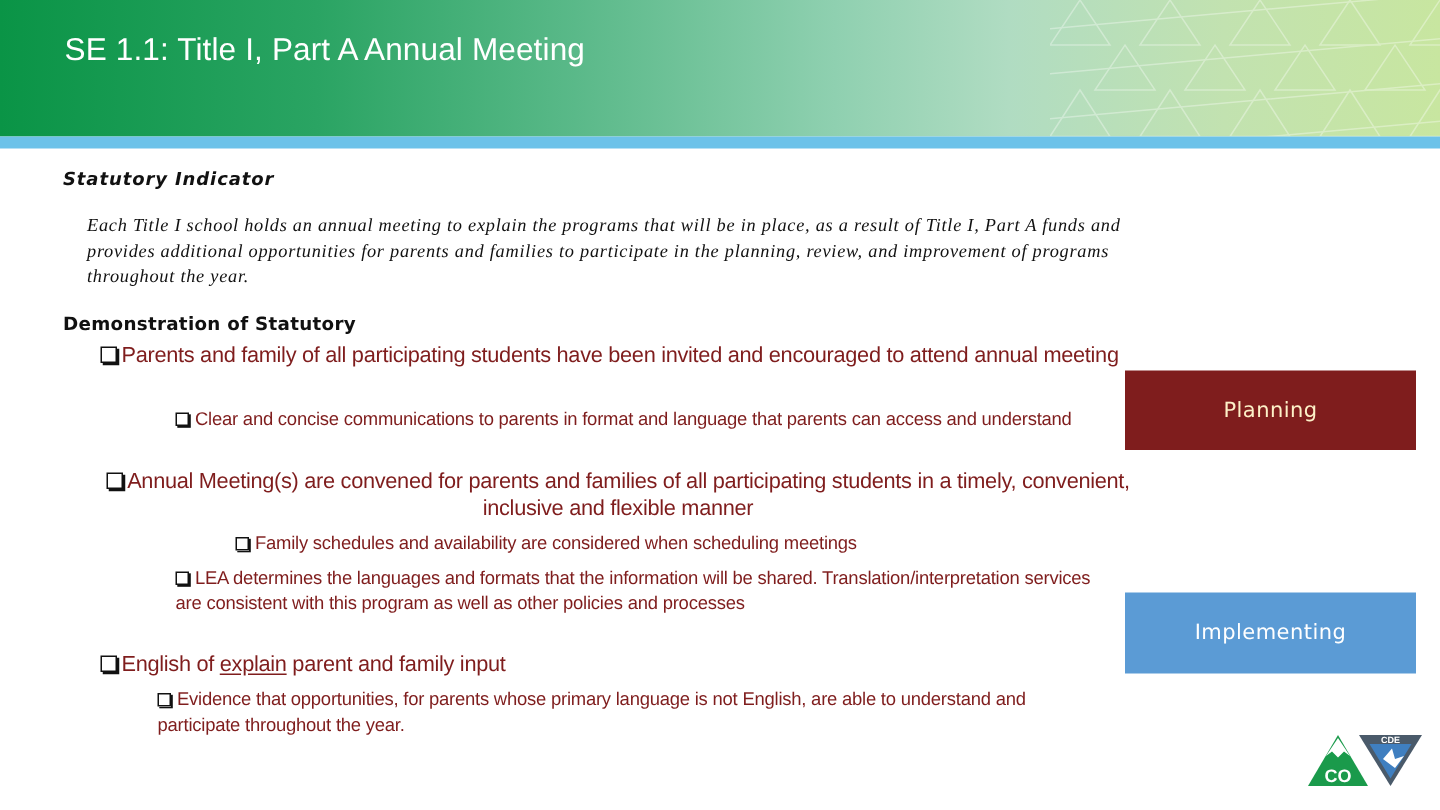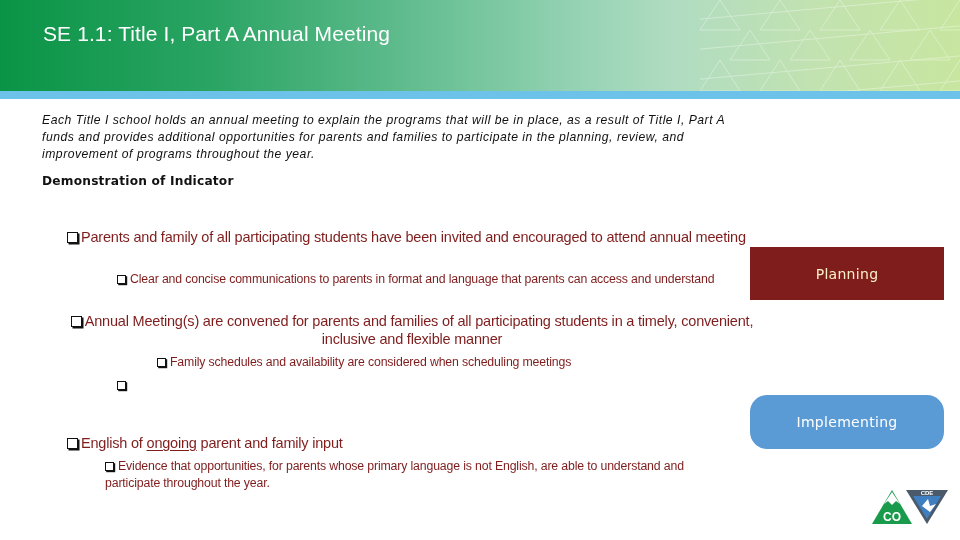--- a/index.html
+++ b/index.html
@@ -14,84 +14,85 @@
   }
   .header .pattern { position: absolute; left: 700px; top: 0; width: 260px; height: 91px; opacity: 0.35; }
   .header-title {
     position: absolute; left: 43px; top: 22px; font-size: 21px; color: #ffffff;
     font-family: "Liberation Sans", sans-serif; letter-spacing: 0.1px;
   }
   .blue-strip { position: absolute; left: 0; top: 91px; width: 960px; height: 8px; background: #6cc2e9; }
 
   .content { position: absolute; left: 42px; top: 112px; width: 700px; }
   .stat-heading { font-family: "DejaVu Sans", sans-serif; font-style: italic; font-weight: bold; font-size: 12px; margin: 0 0 11px 0; letter-spacing: 0.6px; }
-  .stat-body { font-family: Liberation Sans, sans-serif; font-style: italic; font-size: 12.2px; line-height: 17px; margin: 0; letter-spacing: 0.5px; width: 700px; }
+  .stat-body { font-family: Liberation Serif, serif; font-style: italic; font-size: 12.2px; line-height: 17px; margin: 16px; letter-spacing: 0.5px; width: 700px; }
   .demo-heading { font-family: "DejaVu Sans", sans-serif; font-weight: bold; font-size: 12.2px; margin-top: 11px; letter-spacing: 0.2px; }
 
   .item { position: absolute; font-family: "Liberation Sans Narrow", "Liberation Sans", sans-serif; color: #7f1d1d; }
   .lvl1 { font-size: 14.5px; line-height: 18px; letter-spacing: -0.2px; }
   .lvl2 { font-size: 12.3px; line-height: 17px; letter-spacing: -0.15px; }
   .box {
     display: inline-block; width: 11px; height: 11px; border: 1.4px solid #111; box-sizing: border-box;
     margin-right: 3px; vertical-align: -1px; box-shadow: 1.5px 1.5px 0 #111;
   }
   .lvl2 .box { width: 9px; height: 9px; border-width: 1.2px; box-shadow: 1.2px 1.2px 0 #111; margin-right: 4px; }
   u { text-underline-offset: 2px; }
 
   .phase-box {
     position: absolute; left: 750px; width: 194px; display: flex; align-items: center; justify-content: center;
     font-family: "DejaVu Sans", sans-serif; font-size: 14px; letter-spacing: 0.3px;
   }
   .planning { top: 247px; height: 53px; background: #7f1d1d; color: #fdf1c8; }
-  .implementing { top: 395px; height: 54px; background: #5b9bd5; color: #ffffff; border-radius: 17px; }
+  .implementing { top: 395px; height: 54px; background: #5b9bd5; color: #ffffff; }
 
   .logo { position: absolute; left: 870px; top: 484px; width: 80px; height: 42px; }
 </style>
 </head>
 <body>
 
 <div class="header">
   <svg class="pattern" viewBox="0 0 260 91" preserveAspectRatio="none">
     <g fill="none" stroke="#ffffff" stroke-width="1">
       <path d="M0 30 L20 0 L40 30 Z M30 60 L50 30 L70 60 Z M60 30 L80 0 L100 30 Z M90 60 L110 30 L130 60 Z M120 30 L140 0 L160 30 Z M150 60 L170 30 L190 60 Z M180 30 L200 0 L220 30 Z M210 60 L230 30 L250 60 Z M240 30 L260 0 L280 30 Z"></path>
       <path d="M0 91 L20 60 L40 91 Z M60 91 L80 60 L100 91 Z M120 91 L140 60 L160 91 Z M180 91 L200 60 L220 91 Z M240 91 L260 60 L280 91 Z"></path>
       <path d="M-10 20 L270 -5 M-10 50 L270 25 M-10 80 L270 55 M-10 105 L270 80"></path>
     </g>
   </svg>
   <div class="header-title">SE 1.1: Title I, Part A Annual Meeting</div>
 </div>
 <div class="blue-strip"></div>
 
 <div class="content">
+  <div class="stat-heading">Statutory Indicator</div>
   <p class="stat-body">Each Title I school holds an annual meeting to explain the programs that will be in place, as a result of Title I, Part A funds and provides additional opportunities for parents and families to participate in the planning, review, and improvement of programs throughout the year.</p>
-  <div class="demo-heading">Demonstration of Indicator</div>
+  <div class="demo-heading">Demonstration of Statutory</div>
 </div>
 
 <div class="item lvl1" style="left:67px; top:228px; width:680px;">
   <span class="box"></span><span>Parents and family of all participating students have been invited and encouraged to attend annual meeting</span>
 </div>
 
 <div class="item lvl2" style="left:117px; top:271px; width:620px;">
   <span class="box"></span><span>Clear and concise communications to parents in format and language that parents can access and understand</span>
 </div>
 
 <div class="item lvl1" style="left:67px; top:312px; width:690px;text-align:center;">
   <span class="box"></span><span>Annual Meeting(s) are convened for parents and families of all participating students in a timely, convenient, inclusive and flexible manner</span>
 </div>
 
 <div class="item lvl2" style="left:117px; top:354px; width:620px;padding-left:40px;">
   <span class="box"></span><span>Family schedules and availability are considered when scheduling meetings</span>
 </div>
 
 <div class="item lvl2" style="left:117px; top:377px; width:620px;">
-  <span class="box"></span>
+  <span class="box"></span><span>LEA determines the languages and formats that the information will be shared. Translation/interpretation services are consistent with this program as well as other policies and processes</span>
 </div>
 
 <div class="item lvl1" style="left:67px; top:434px; width:680px;">
-  <span class="box"></span><span>English of </span><u>ongoing</u><span> parent and family input</span>
+  <span class="box"></span><span>English of </span><u>explain</u><span> parent and family input</span>
 </div>
 
 <div class="item lvl2" style="left:105px; top:458px; width:620px;">
   <span class="box"></span><span>Evidence that opportunities, for parents whose primary language is not English, are able to understand and participate throughout the year.</span>
 </div>
 
 <div class="phase-box planning">
   <span>Planning</span>
 </div>
 <div class="phase-box implementing">

